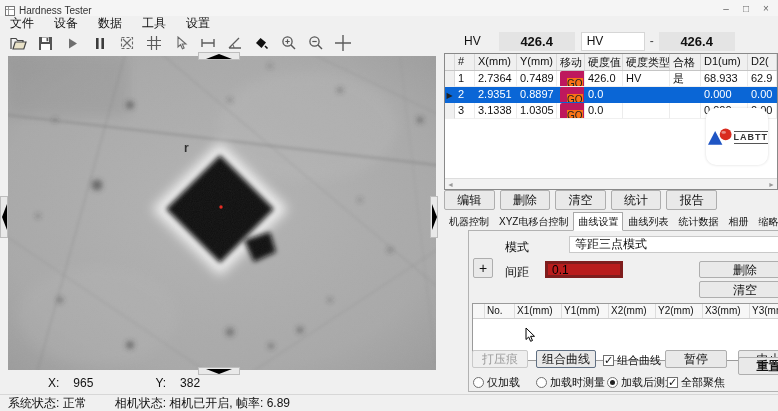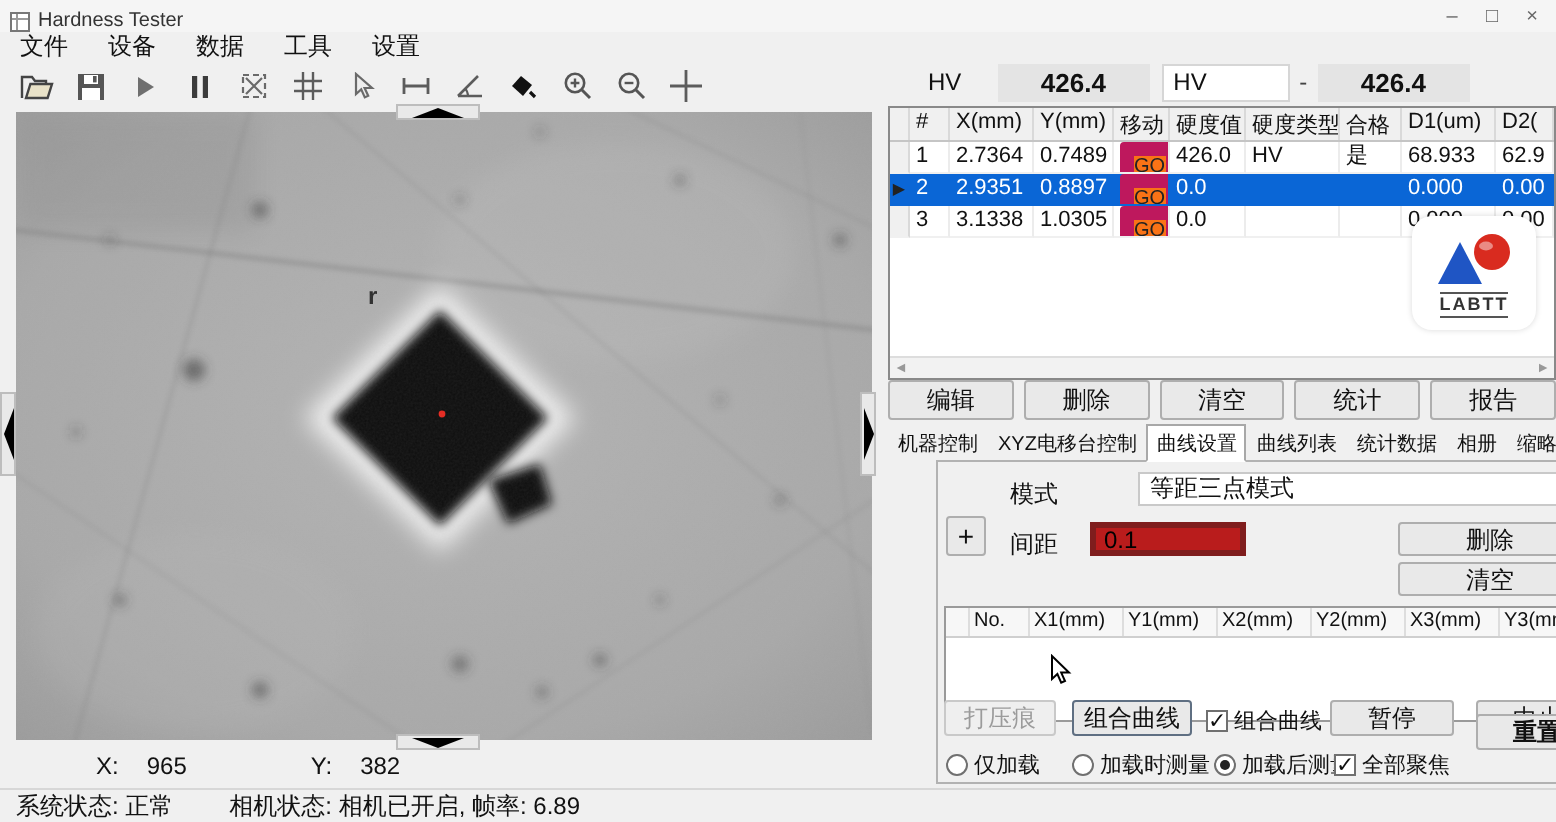--- a/index.html
+++ b/index.html
@@ -38,25 +38,25 @@
   .rt-body-row > div { font-size:11px; padding-left:3px; border-right:1px solid #ececec; border-bottom:1px solid #f0f0f0; overflow:hidden; white-space:nowrap; line-height:15px; }
   .rt-body-row .rowhdr { background:#f0f0f0; border-right:1px solid #d9d9d9; padding:0; text-align:center; }
   .rt-body-row.selected > div { background:#0a66d6; color:#fff; border-color:#0a66d6; }
   .rt-body-row.selected .rowhdr { background:#0a66d6; color:#111; }
   .rowhdr .sel-arrow { font-size:8px; line-height:15px; color:#222; }
   .go-btn { display:inline-block; border:7px solid #be185d; background:#f97316; color:#222; font-size:10px; line-height:11px; padding:0 0; border-radius:2px; cursor:pointer; }
   .rt-scroll { position:absolute; bottom:0; left:0; right:0; height:11px; background:#f2f2f2; border-top:1px solid #ddd; display:flex; justify-content:space-between; align-items:center; padding:0 2px; }
   .rt-scroll span { font-size:7px; color:#999; }
 
   
-  .logo { position:absolute; left:706px; top:108px; width:62px; height:57px; background:#fff; border-radius:10px; box-shadow:0 0 3px rgba(0,0,0,.15); display:flex; flex-direction:column; align-items:center; justify-content:center; }
+  .logo { position:absolute; left:706px; top:108px; width:62px; height:57px; background:#fff; border-radius:10px; box-shadow:0 0 3px rgba(0,0,0,.15); display:flex; flex-direction:row; align-items:center; justify-content:center; }
   .logo-text { font-size:9px; font-weight:bold; letter-spacing:1px; color:#333; border-top:1px solid #555; border-bottom:1px solid #555; line-height:11px; margin-top:1px; }
 
   
-  .actions { position:absolute; left:444px; top:190px; width:334px; height:20px; display:flex; gap:5px; }
+  .actions { position:absolute; left:444px; top:190px; width:273px; height:20px; display:flex; gap:5px; }
   .btn { background:#e9e9e9; border:1px solid #aeaeae; border-radius:2px; font-size:12px; color:#111; text-align:center; font-family:inherit; cursor:pointer; }
   .actions .btn { flex:1; line-height:17px; }
 
   
   .tabbar { position:absolute; left:444px; top:213px; width:334px; height:18px; display:flex; align-items:flex-end; font-size:10px; white-space:nowrap; }
   .tab { padding:2px 4px 1px; color:#111; border:1px solid transparent; cursor:pointer; }
   .tab.active { background:#fff; border:1px solid #a8a8a8; border-bottom:1px solid #fff; position:relative; z-index:2; }
 
   
   .panel { position:absolute; left:444px; top:230px; width:334px; height:162px; border:1px solid #b2b2b2; background:#f0f0f0;margin-left:24px; }

